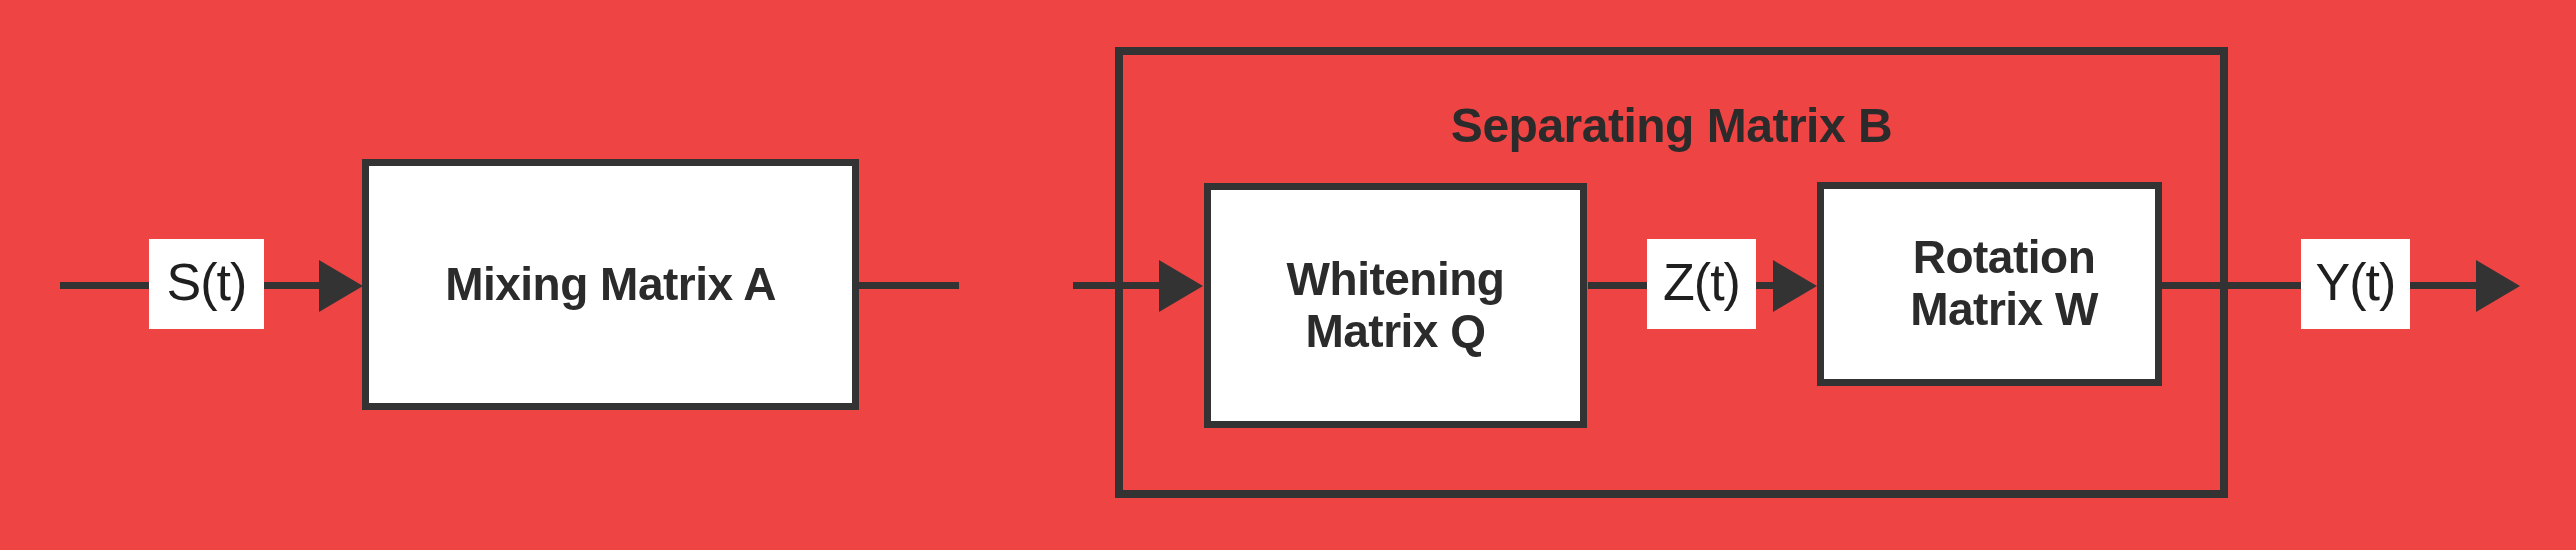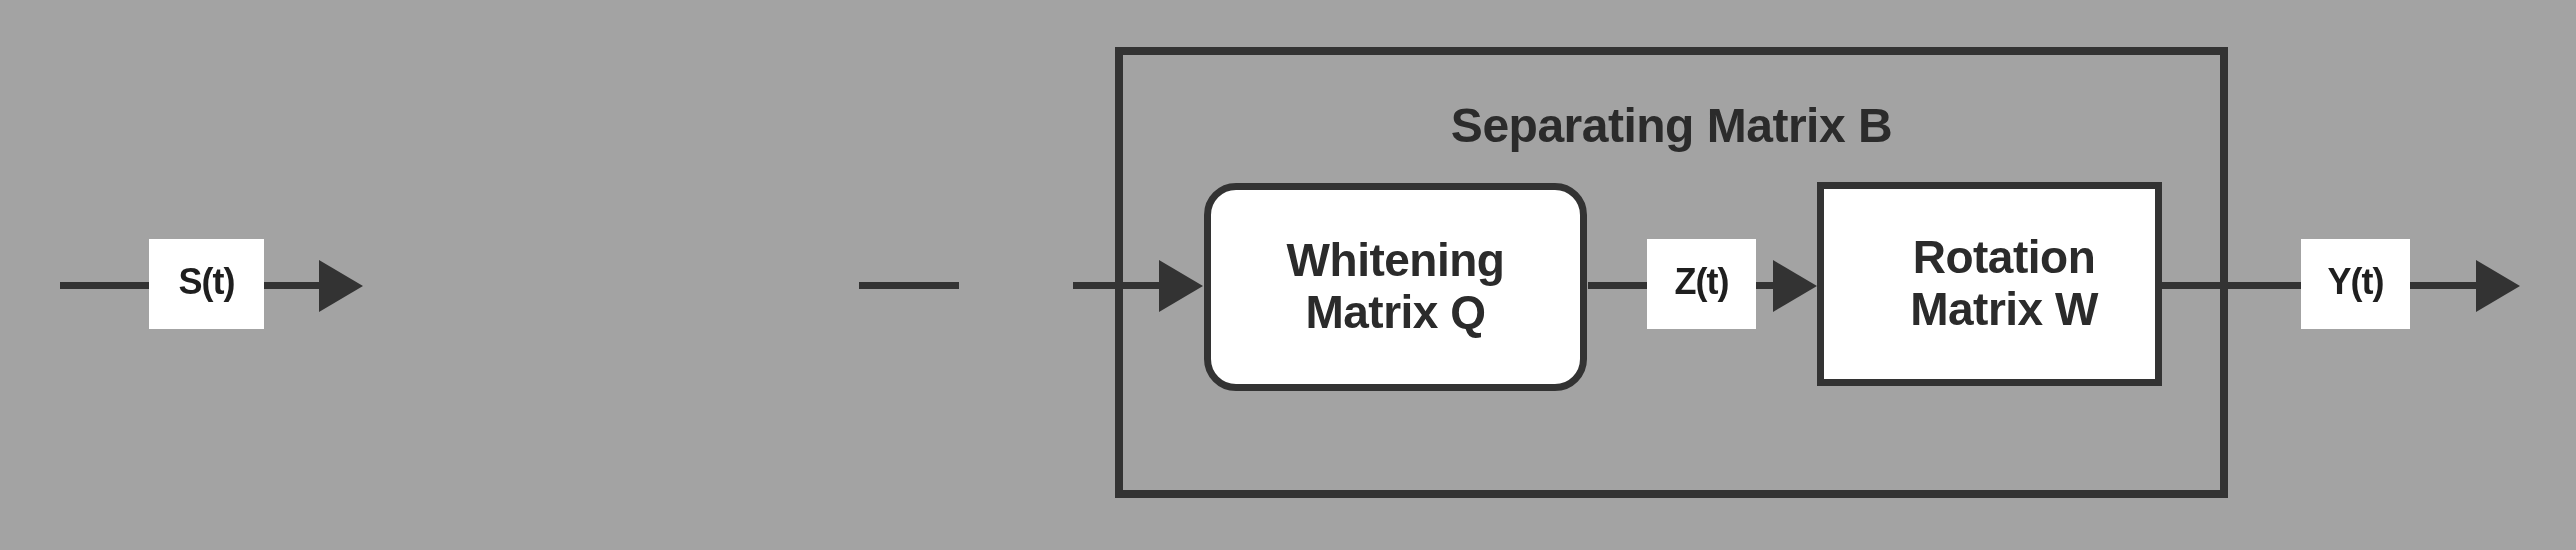--- a/index.html
+++ b/index.html
@@ -7,21 +7,21 @@
     padding: 0;
     background: #ffffff;
   }
   body {
     font-family: "Liberation Sans", sans-serif;
   }
   #canvas {
     position: relative;
     width: 2576px;
     height: 550px;
-    background: #a3a3a3;
+    background: #ef4444;
     overflow: hidden;
   }
 
   
   .box {
     position: absolute;
     box-sizing: border-box;
     border: 7px solid #333333;
     background: #ffffff;
     display: flex;
@@ -50,22 +50,22 @@
     height: 0;
     border-top: 26px solid transparent;
     border-bottom: 26px solid transparent;
     border-left: 44px solid #333333;
   }
 
   .sig-label {
     position: absolute;
     background: #ffffff;
     color: #1f1f1f;
-    font-weight: bold;
-    font-size: 36px;
+    font-weight: normal;
+    font-size: 52px;
     line-height: 1;
     letter-spacing: -1px;
     display: flex;
     align-items: center;
     justify-content: center;
     padding: 6px 2px 10px 2px;
     box-sizing: border-box;
   }
 
   
@@ -86,21 +86,21 @@
     width: 1113px;
     text-align: center;
     font-size: 48px;
     font-weight: bold;
     color: #2b2b2b;
     letter-spacing: -0.5px;
   }
 
   
   #mixing-box   { left: 362px;  top: 159px; width: 497px; height: 251px; }
-  #whitening-box{ left: 1204px; top: 183px; width: 383px; height: 208px; border-radius: 32px; }
+  #whitening-box{ left: 1204px; top: 183px; width: 383px; height: 245px; }
   #rotation-box { left: 1817px; top: 182px; width: 345px; height: 204px; padding-left: 29px; }
 
   
   #wire-in        { left: 60px;   top: 282px; width: 90px;  }
   #wire-s-to-arr  { left: 264px;  top: 282px; width: 72px;  }
   #wire-a-out     { left: 859px;  top: 282px; width: 100px; }
   #wire-x-to-arr  { left: 1073px; top: 282px; width: 86px;  }
   #wire-q-out     { left: 1588px; top: 282px; width: 60px;  }
   #wire-z-to-arr  { left: 1755px; top: 282px; width: 20px;  }
   #wire-w-out     { left: 2162px; top: 282px; width: 139px; }
@@ -126,20 +126,23 @@
   <div class="wire" id="wire-a-out"></div>
   <div class="wire" id="wire-x-to-arr"></div>
   <div class="wire" id="wire-q-out"></div>
   <div class="wire" id="wire-z-to-arr"></div>
   <div class="wire" id="wire-w-out"></div>
   <div class="wire" id="wire-y-to-arr"></div>
 
   <div id="outer-box"></div>
   <div id="outer-title">Separating Matrix B</div>
 
+  <div class="box" id="mixing-box">
+    <span class="box-label">Mixing Matrix A</span>
+  </div>
 
   <div class="box" id="whitening-box">
     <span class="box-label">Whitening
 Matrix Q</span>
   </div>
 
   <div class="box" id="rotation-box">
     <span class="box-label">Rotation
 Matrix W</span>
   </div>

